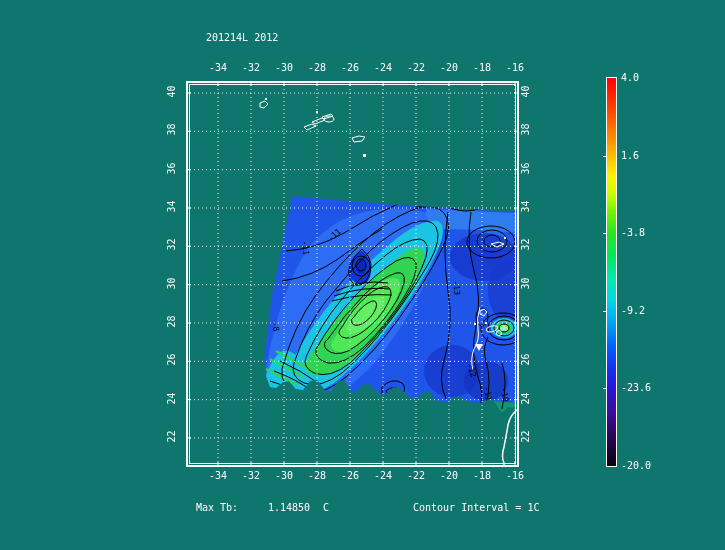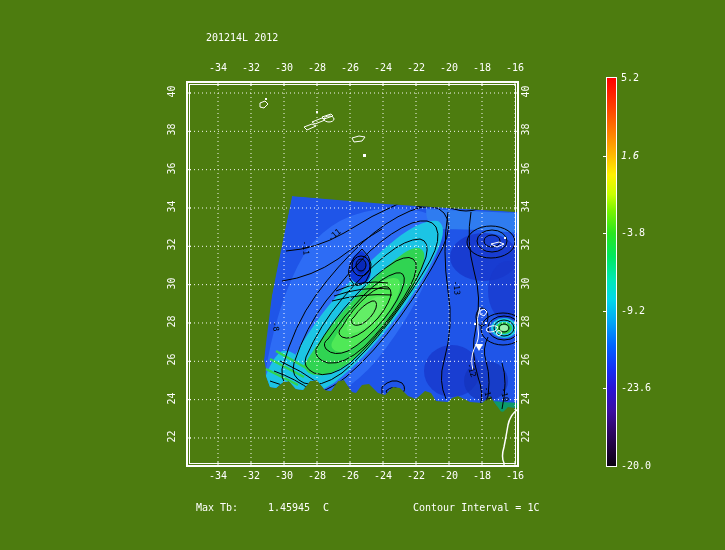--- a/index.html
+++ b/index.html
@@ -1,16 +1,16 @@
 <!DOCTYPE html>
 <html><head>
 <meta charset="utf-8">
 <style>
   html,body{margin:0;padding:0;background:#000;}
-  #screen{position:relative;width:725px;height:550px;background:#4d7c0f;overflow:hidden;
+  #screen{position:relative;width:725px;height:550px;background:#0f766e;overflow:hidden;
           font-family:"DejaVu Sans Mono","Liberation Mono",monospace;color:#fff;}
   .title-block{position:absolute;left:206px;top:10px;font-size:10px;line-height:11px;white-space:pre;}
   .footer-text{position:absolute;top:502px;font-size:10px;white-space:pre;}
   .map-frame{position:absolute;left:186px;top:81px;width:333px;height:386px;
              border:2px solid #fff;box-sizing:border-box;pointer-events:none;}
   .map-frame-inner{position:absolute;left:1px;top:1px;right:1px;bottom:1px;border:1px solid #fff;}
   .plot-svg{position:absolute;left:186px;top:81px;}
   .tick-label{position:absolute;font-size:10px;width:26px;text-align:center;color:#fff;}
   .tick-label.vert{transform:rotate(-90deg);}
   .colorbar{position:absolute;left:606px;top:77px;width:11px;height:390px;
@@ -203,21 +203,21 @@
       </g>
   </svg>
 
   <div class="map-frame">
     <div class="map-frame-inner"></div>
   </div>
 
   <div class="colorbar"></div>
 
   <span class="footer-text" style="left:196px">Max Tb:</span>
-  <span class="footer-text" style="left:268px">1.45945</span>
+  <span class="footer-text" style="left:268px">1.14850</span>
   <span class="footer-text" style="left:323px">C</span>
   <span class="footer-text" style="left:413px">Contour Interval = 1C</span>
 
 <div class="tick-label" style="left: 205px; top: 62px;">-34</div>
     <div class="tick-label" style="left: 205px; top: 470px;">-34</div>
     <div class="tick-label" style="left: 238px; top: 62px;">-32</div>
     <div class="tick-label" style="left: 238px; top: 470px;">-32</div>
     <div class="tick-label" style="left: 271px; top: 62px;">-30</div>
     <div class="tick-label" style="left: 271px; top: 470px;">-30</div>
     <div class="tick-label" style="left: 304px; top: 62px;">-28</div>
@@ -247,22 +247,22 @@
     <div class="tick-label vert" style="left: 158px; top: 277.65px;">30</div>
     <div class="tick-label vert" style="left: 512px; top: 277.65px;">30</div>
     <div class="tick-label vert" style="left: 158px; top: 315.98px;">28</div>
     <div class="tick-label vert" style="left: 512px; top: 315.98px;">28</div>
     <div class="tick-label vert" style="left: 158px; top: 354.31px;">26</div>
     <div class="tick-label vert" style="left: 512px; top: 354.31px;">26</div>
     <div class="tick-label vert" style="left: 158px; top: 392.64px;">24</div>
     <div class="tick-label vert" style="left: 512px; top: 392.64px;">24</div>
     <div class="tick-label vert" style="left: 158px; top: 430.97px;">22</div>
     <div class="tick-label vert" style="left: 512px; top: 430.97px;">22</div>
-    <div class="cbar-label" style="top: 72px;">5.2</div>
-    <div class="cbar-label" style="top: 149.6px; font-style: italic;">1.6</div>
+    <div class="cbar-label" style="top: 72px;">4.0</div>
+    <div class="cbar-label" style="top: 149.6px;">1.6</div>
     <div class="cbar-tick" style="top: 155.6px;"></div>
     <div class="cbar-label" style="top: 227.2px;">-3.8</div>
     <div class="cbar-tick" style="top: 233.2px;"></div>
     <div class="cbar-label" style="top: 304.8px;">-9.2</div>
     <div class="cbar-tick" style="top: 310.8px;"></div>
     <div class="cbar-label" style="top: 382.4px;">-23.6</div>
     <div class="cbar-tick" style="top: 388.4px;"></div>
     <div class="cbar-label" style="top: 460px; text-align: right;">-20.0</div>
   </div>
 

